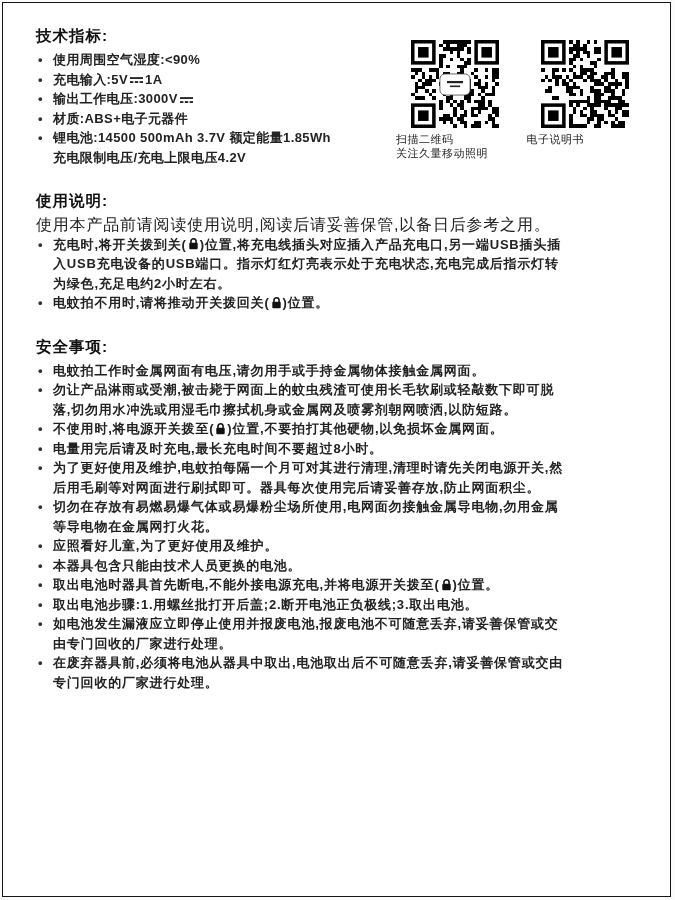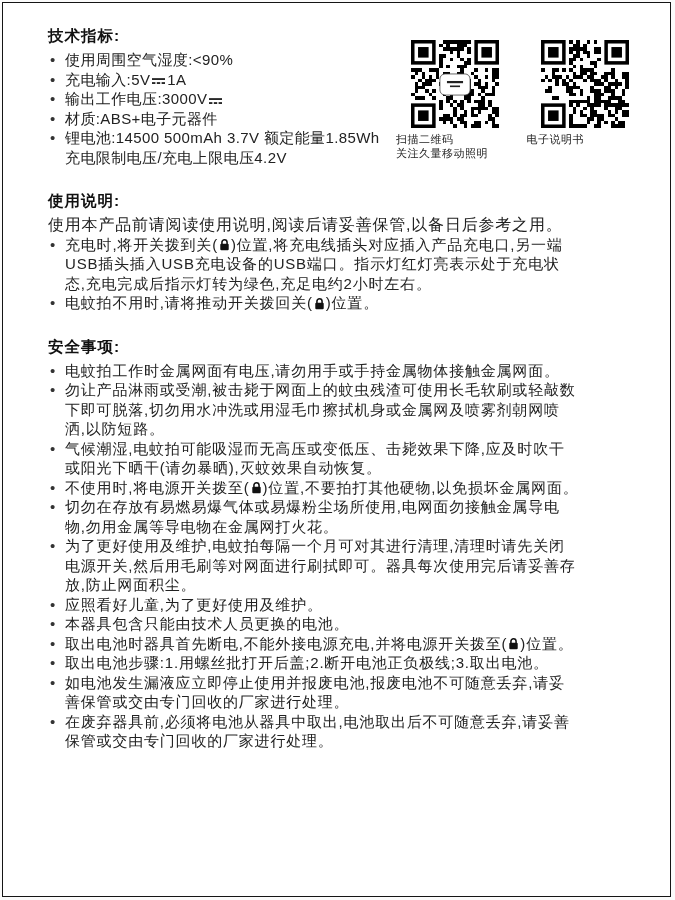--- a/index.html
+++ b/index.html
@@ -1,28 +1,28 @@
 <!DOCTYPE html>
 <html lang="zh"><head>
 <meta charset="utf-8">
 <style>
   html,body{margin:0;padding:0;background:#fbfbfb;}
   body{width:675px;height:900px;position:relative;overflow:hidden;
        font-family:"Liberation Sans","DejaVu Sans",sans-serif;color:#222;}
   .frame{position:absolute;left:2px;top:2px;width:669px;height:895px;
          border:1px solid #151515;box-sizing:border-box;background:#fff;pointer-events:none;}
-  .content{position:absolute;left:12px;top:0;width:600px;height:900px;
+  .content{position:absolute;left:0;top:0;width:600px;height:900px;
            padding:26px 32px 0 36px;box-sizing:border-box;overflow:hidden;}
   .sec{margin:0 0 24px 0;}
   .sec:last-child{margin-bottom:0;}
   .sec h3{margin:0 0 4px 0;font-size:15.5px;font-weight:bold;color:#111;
           letter-spacing:1px;line-height:20px;}
   .intro{margin:0;font-size:16px;line-height:19.5px;letter-spacing:0.8px;}
-  .bullet{position:relative;padding-left:17px;font-size:15px;line-height:19.5px;
-          letter-spacing:0.8px;}
+  .bullet{position:relative;padding-left:17px;font-size:13px;line-height:19.5px;
+          letter-spacing:0.8px;font-weight:bold;}
   .bullet::before{content:"•";position:absolute;left:2px;top:0;color:#333;}
   .sec-tech{width:372px;margin-bottom:24px;}
   .sec-tech .bullet{letter-spacing:0.4px;}
   .inline-icon{vertical-align:-1.5px;margin:0 1px;}
   .qr-panel{position:absolute;left:396px;top:40px;width:250px;}
   .qr-fig{display:inline-block;vertical-align:top;}
   .qr-fig.left{width:118px;}
   .qr-fig.right{width:118px;margin-left:8px;}
   .qr-svg{display:block;margin:0 auto;background:#fff;}
   .qr-caption{font-size:11px;line-height:14px;color:#222;margin-top:4px;
@@ -62,27 +62,27 @@
           </svg>)位置,将充电线插头对应插入产品充电口,另一端USB插头插入USB充电设备的USB端口。指示灯红灯亮表示处于充电状态,充电完成后指示灯转为绿色,充足电约2小时左右。</div>
         <div class="bullet">电蚊拍不用时,请将推动开关拨回关(<svg class="inline-icon" width="11" height="13" viewBox="0 0 12 14">
             <path d="M3.2 6.5V4.6a2.8 2.8 0 0 1 5.6 0v1.9" fill="none" stroke="#111" stroke-width="1.7"></path>
             <rect x="1.4" y="6.2" width="9.2" height="7.2" rx="1.2" fill="#111"></rect>
           </svg>)位置。</div>
       </section>
       <section class="sec sec-safety">
         <h3>安全事项:</h3>
         <div class="bullet">电蚊拍工作时金属网面有电压,请勿用手或手持金属物体接触金属网面。</div>
         <div class="bullet">勿让产品淋雨或受潮,被击毙于网面上的蚊虫残渣可使用长毛软刷或轻敲数下即可脱落,切勿用水冲洗或用湿毛巾擦拭机身或金属网及喷雾剂朝网喷洒,以防短路。</div>
-        <div class="bullet">气候潮湿,电蚊拍可能吸湿而无高压或变低压、击毙效果下降,应及时吹干或阳光下晒干(请勿暴晒),灭蚊效果自动恢复。</div>
         <div class="bullet">不使用时,将电源开关拨至(<svg class="inline-icon" width="11" height="13" viewBox="0 0 12 14">
             <path d="M3.2 6.5V4.6a2.8 2.8 0 0 1 5.6 0v1.9" fill="none" stroke="#111" stroke-width="1.7"></path>
             <rect x="1.4" y="6.2" width="9.2" height="7.2" rx="1.2" fill="#111"></rect>
           </svg>)位置,不要拍打其他硬物,以免损坏金属网面。</div>
+        <div class="bullet">电量用完后请及时充电,最长充电时间不要超过8小时。</div>
+        <div class="bullet">为了更好使用及维护,电蚊拍每隔一个月可对其进行清理,清理时请先关闭电源开关,然后用毛刷等对网面进行刷拭即可。器具每次使用完后请妥善存放,防止网面积尘。</div>
         <div class="bullet">切勿在存放有易燃易爆气体或易爆粉尘场所使用,电网面勿接触金属导电物,勿用金属等导电物在金属网打火花。</div>
-        <div class="bullet">为了更好使用及维护,电蚊拍每隔一个月可对其进行清理,清理时请先关闭电源开关,然后用毛刷等对网面进行刷拭即可。器具每次使用完后请妥善存放,防止网面积尘。</div>
         <div class="bullet">应照看好儿童,为了更好使用及维护。</div>
         <div class="bullet">本器具包含只能由技术人员更换的电池。</div>
         <div class="bullet">取出电池时器具首先断电,不能外接电源充电,并将电源开关拨至(<svg class="inline-icon" width="11" height="13" viewBox="0 0 12 14">
             <path d="M3.2 6.5V4.6a2.8 2.8 0 0 1 5.6 0v1.9" fill="none" stroke="#111" stroke-width="1.7"></path>
             <rect x="1.4" y="6.2" width="9.2" height="7.2" rx="1.2" fill="#111"></rect>
           </svg>)位置。</div>
         <div class="bullet">取出电池步骤:1.用螺丝批打开后盖;2.断开电池正负极线;3.取出电池。</div>
         <div class="bullet">如电池发生漏液应立即停止使用并报废电池,报废电池不可随意丢弃,请妥善保管或交由专门回收的厂家进行处理。</div>
         <div class="bullet">在废弃器具前,必须将电池从器具中取出,电池取出后不可随意丢弃,请妥善保管或交由专门回收的厂家进行处理。</div>
       </section>

